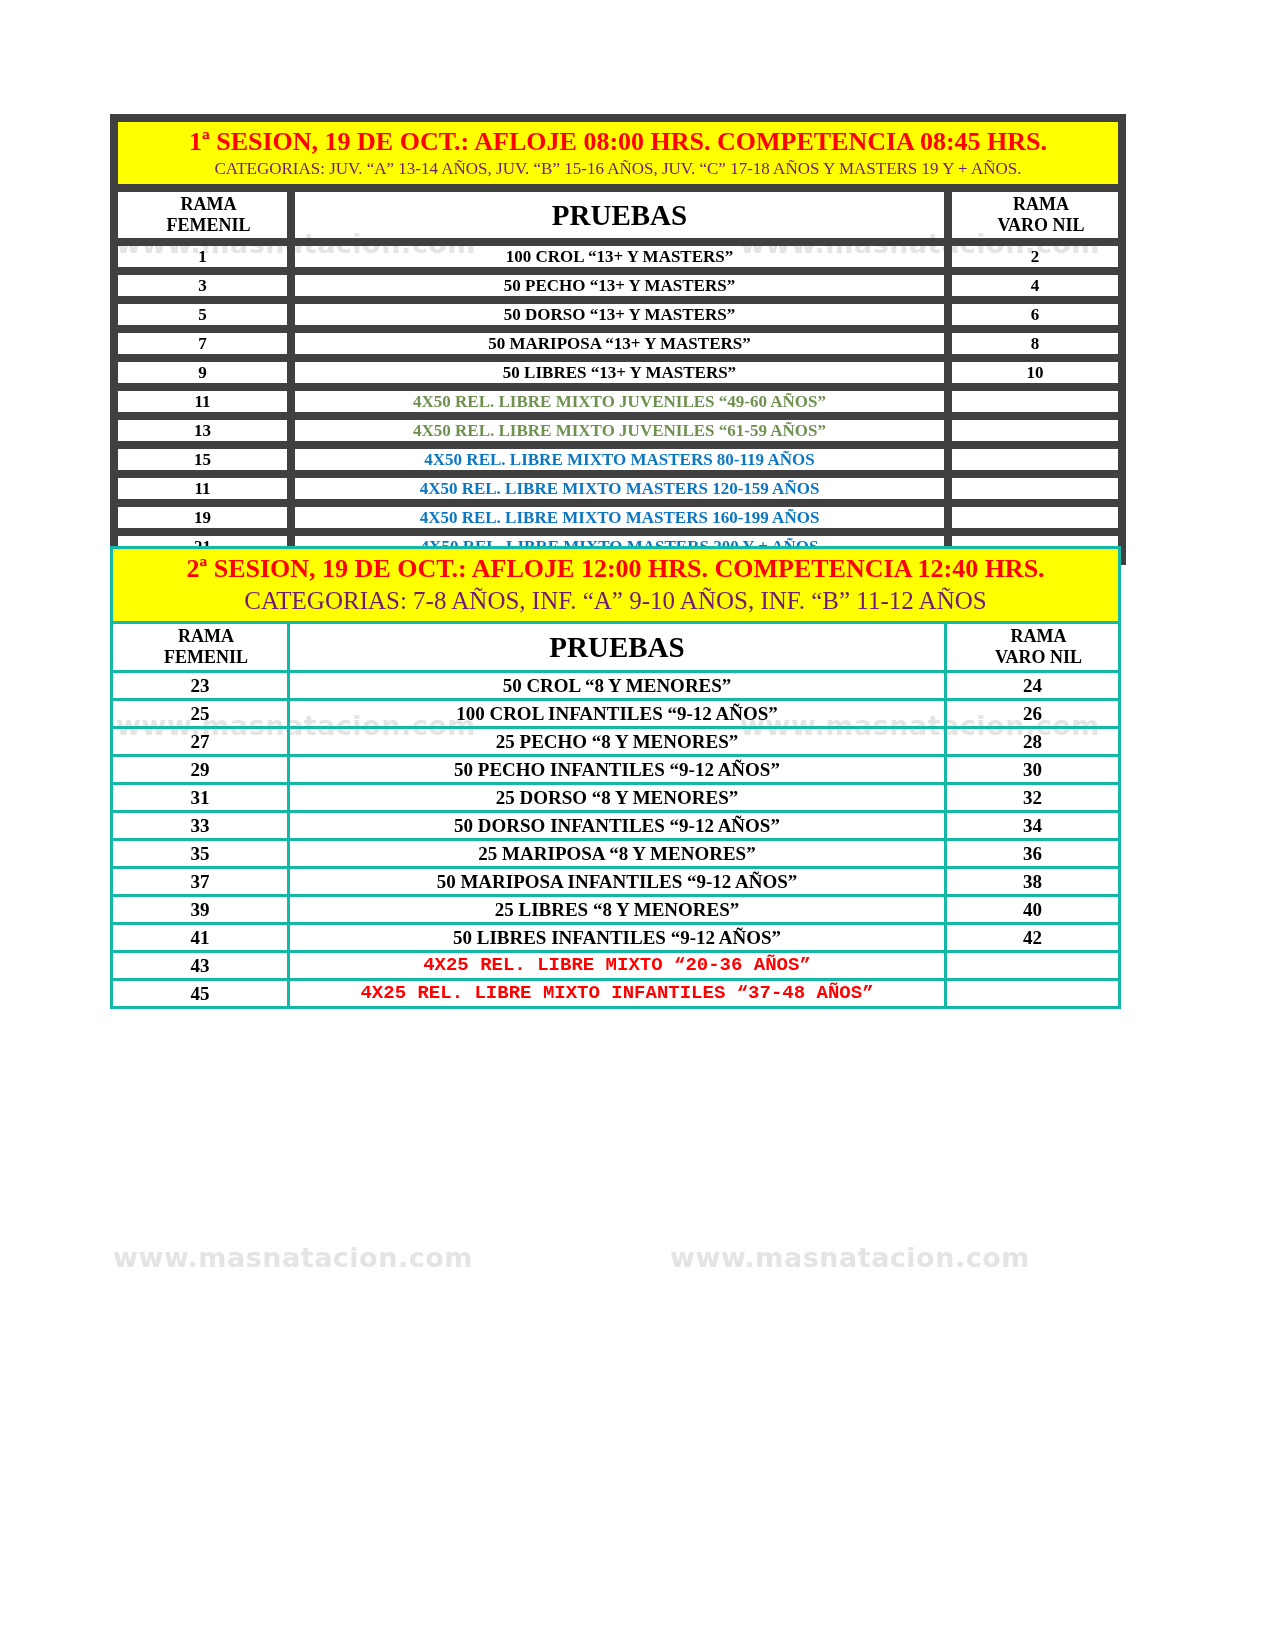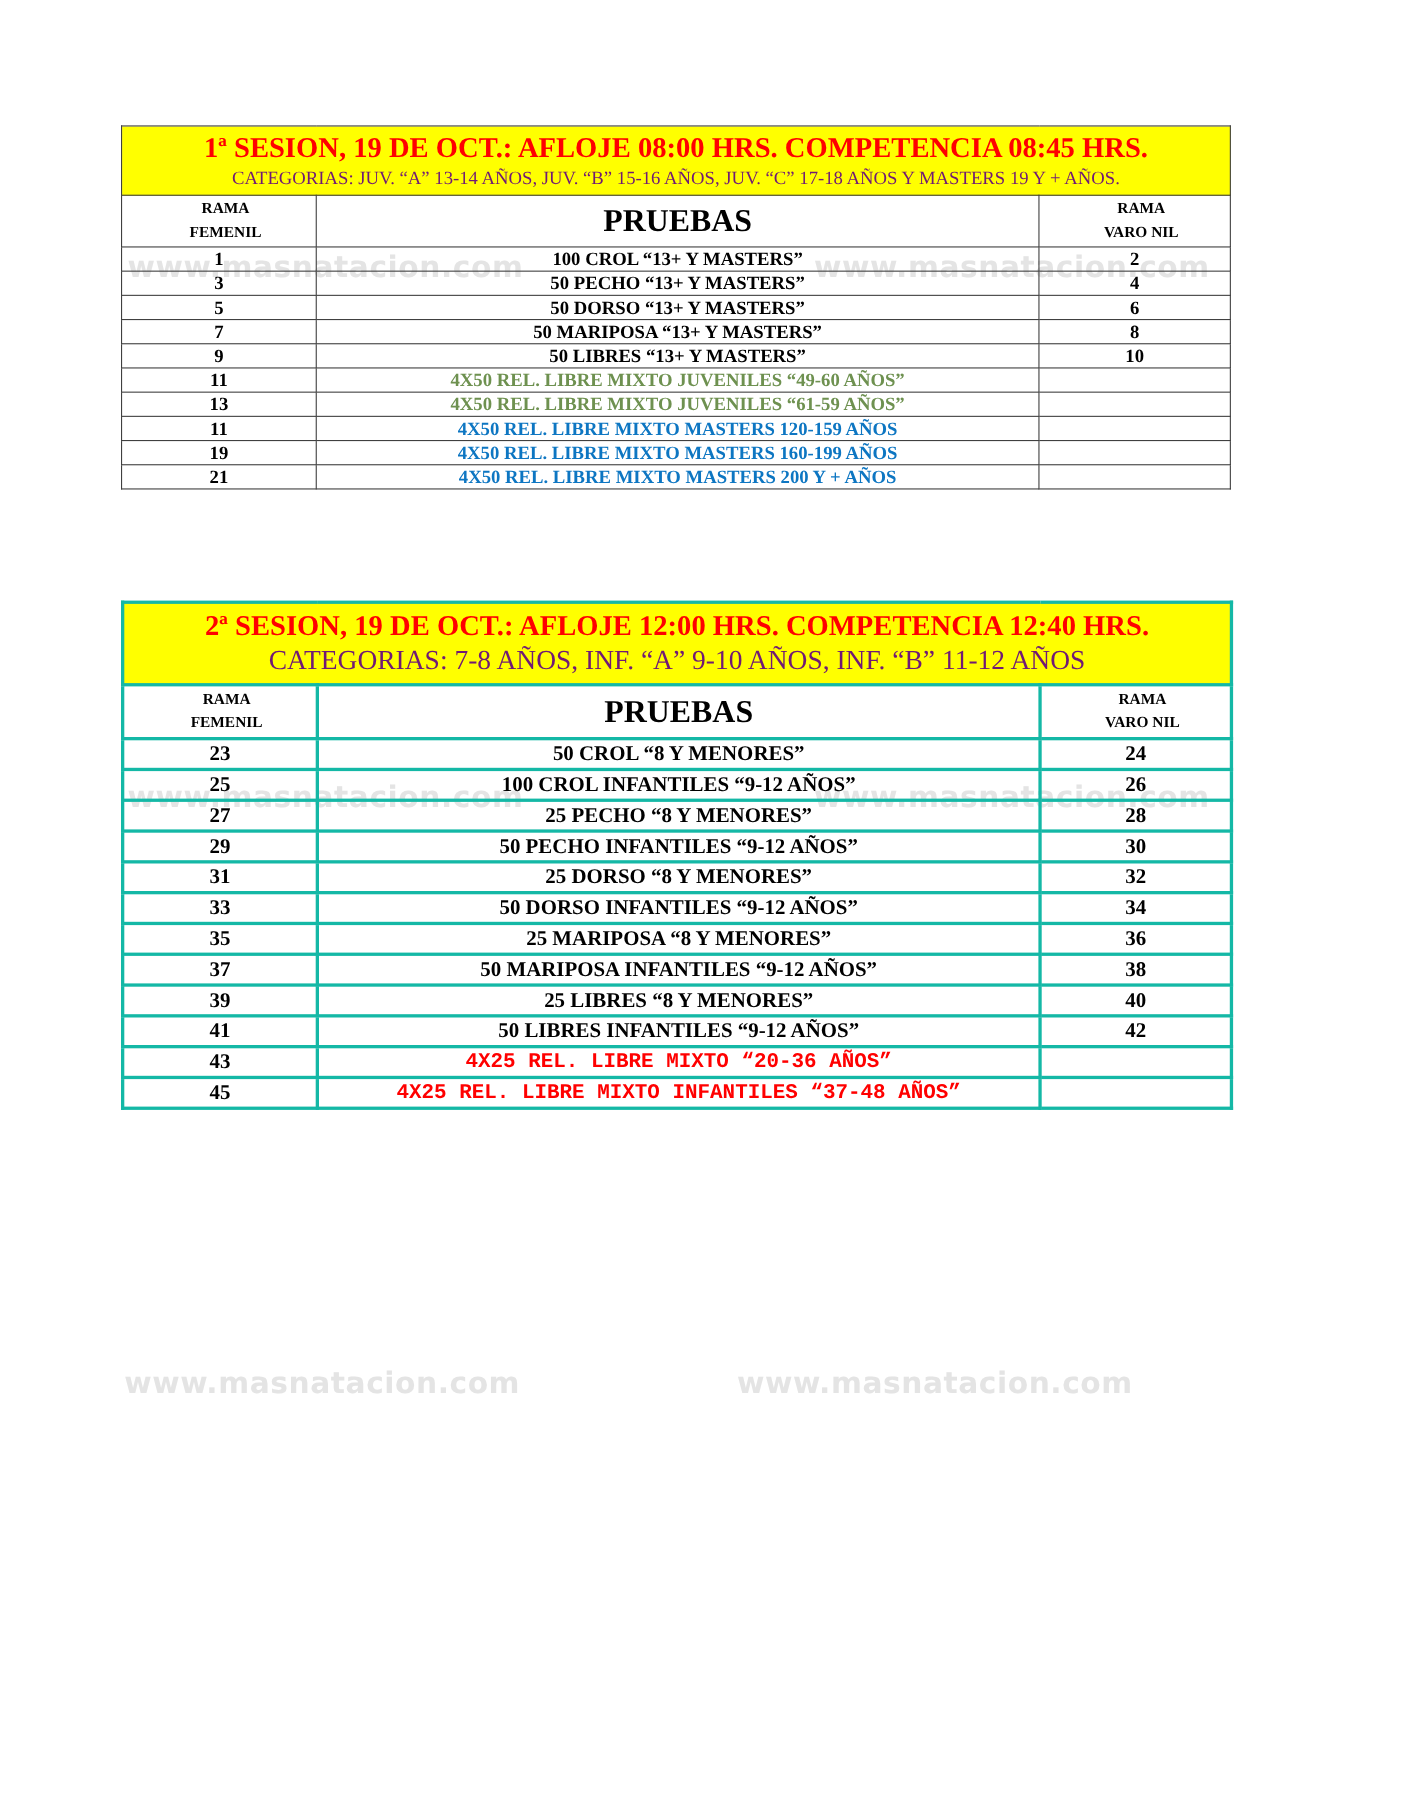--- a/index.html
+++ b/index.html
@@ -20,35 +20,35 @@
   .wm3 { left:116px; top:710px; }
   .wm4 { left:740px; top:710px; }
   .wm5 { left:113px; top:1242px; }
   .wm6 { left:670px; top:1242px; }
 
   .session { position:absolute; left:110px; width:1008px; z-index:1; }
   .session-1 { top:114px; }
   .session-2 { top:546px; }
 
   table.grid { width:100%; border-collapse:collapse; table-layout:fixed; }
-  .session-1 .grid td, .session-1 .grid th { border:1px solid #404040; }
+  .session-1 .grid td, .session-1 .grid th { border:8px solid #404040; }
   .session-2 .grid td, .session-2 .grid th { border:3px solid #14b8a6; }
 
   col.col-fem { width:177px; }
   col.col-pru { width:657px; }
   col.col-var { width:174px; }
 
   .band-cell { background:#ffff00; text-align:center; padding:3px 0 4px 0; }
   .band-title   { color:#ff0000; font-weight:bold; font-size:26px; line-height:33px; white-space:nowrap; }
   .band-subtitle{ color:#701a75; font-weight:normal; }
   .session-1 .band-subtitle { font-size:17px; line-height:22px; white-space:nowrap; }
   .session-2 .band-subtitle { font-size:25px; line-height:32px; white-space:nowrap; }
 
   th { background:transparent; text-align:center; vertical-align:middle; padding:2px 0; }
-  .hdr-small { font-weight:bold; font-size:14px; line-height:21px; color:#000;padding-left:12px; }
+  .hdr-small { font-weight:bold; font-size:18px; line-height:21px; color:#000;padding-left:12px; }
   .hdr-pruebas { font-weight:bold; font-size:29px; line-height:42px; color:#000; }
 
   tbody td {
     text-align:center; vertical-align:middle; font-weight:bold; color:#000;
     background:transparent; padding:0;
   }
   .session-1 tbody td { height:21px; font-size:17px; line-height:21px; }
   .session-2 tbody td { height:25px; font-size:19px; line-height:25px; }
 
   .c-green { color:#6e9150; }
@@ -133,20 +133,25 @@
             <td class="c-green">4X50 REL. LIBRE MIXTO JUVENILES “49-60 AÑOS”</td>
             <td></td>
           </tr>
 
           <tr>
             <td>13</td>
             <td class="c-green">4X50 REL. LIBRE MIXTO JUVENILES “61-59 AÑOS”</td>
             <td></td>
           </tr>
 
+          <tr>
+            <td>15</td>
+            <td class="c-blue">4X50 REL. LIBRE MIXTO MASTERS 80-119 AÑOS</td>
+            <td></td>
+          </tr>
 
           <tr>
             <td>11</td>
             <td class="c-blue">4X50 REL. LIBRE MIXTO MASTERS 120-159 AÑOS</td>
             <td></td>
           </tr>
 
           <tr>
             <td>19</td>
             <td class="c-blue">4X50 REL. LIBRE MIXTO MASTERS 160-199 AÑOS</td>

